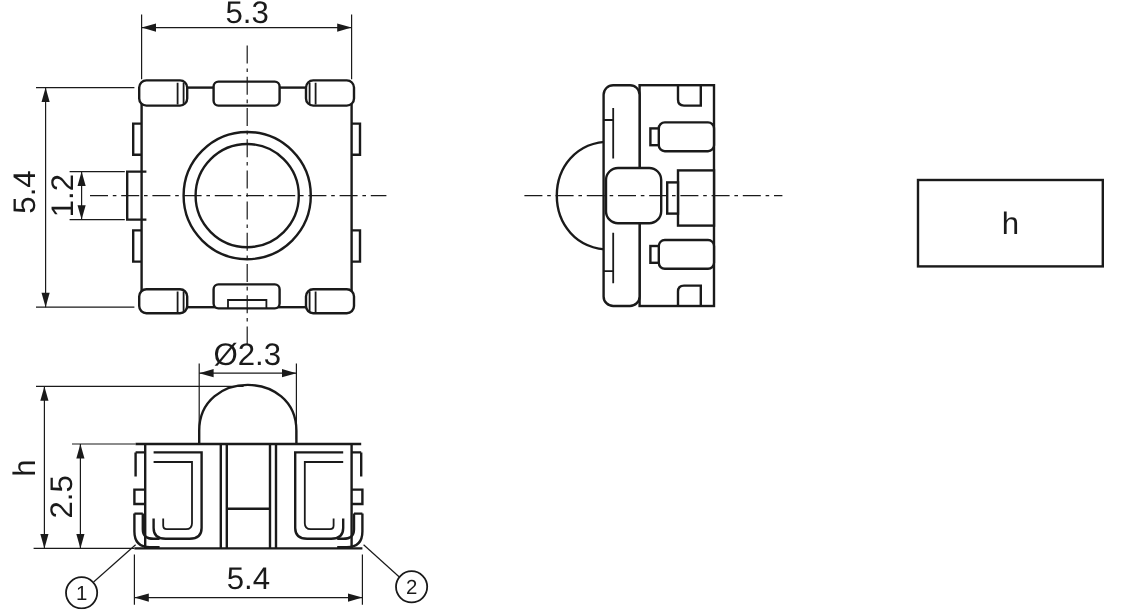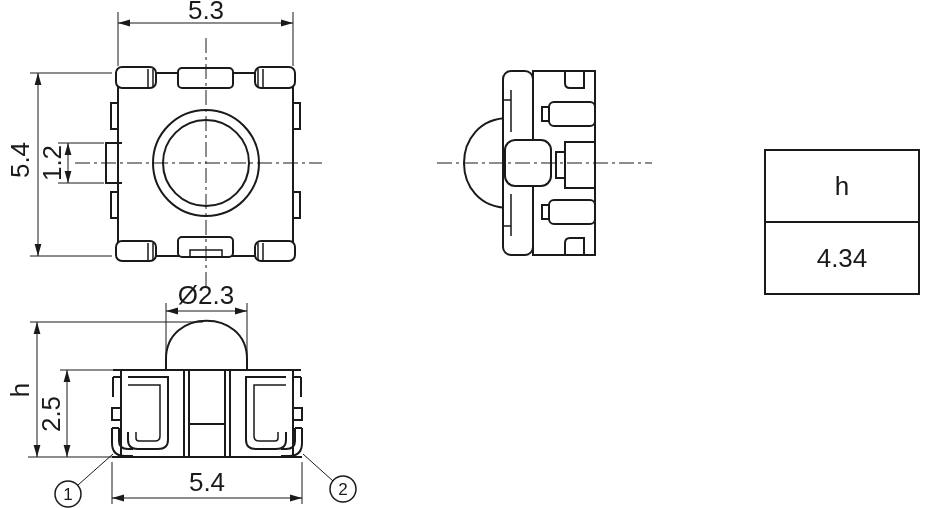--- a/index.html
+++ b/index.html
@@ -148,16 +148,15 @@
     <text class="callouttext" x="68" y="500" text-anchor="middle">1</text>
 
     <path class="thin" d="M333 481 L303 454"></path>
     <circle class="o15" cx="343" cy="489" r="13"></circle>
     <text class="callouttext" x="343" y="495" text-anchor="middle">2</text>
   </g>
 </svg>
 
   <div class="spec-table">
     <div class="spec-row">h</div>
-    <div class="spec-row">4.34</div>
   </div>
 
 </div>
 
 </body></html>

